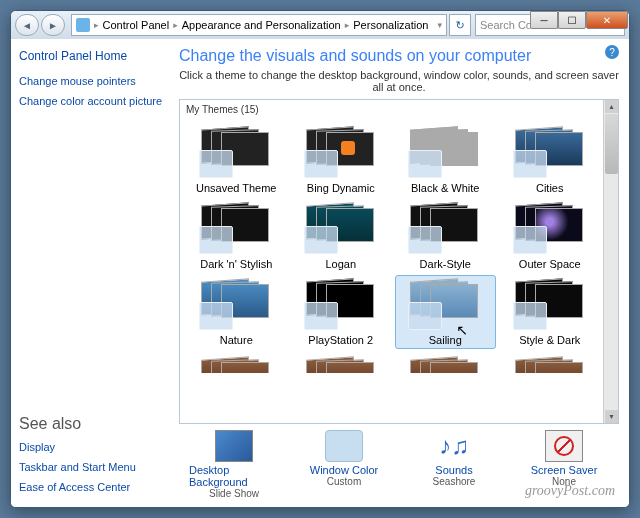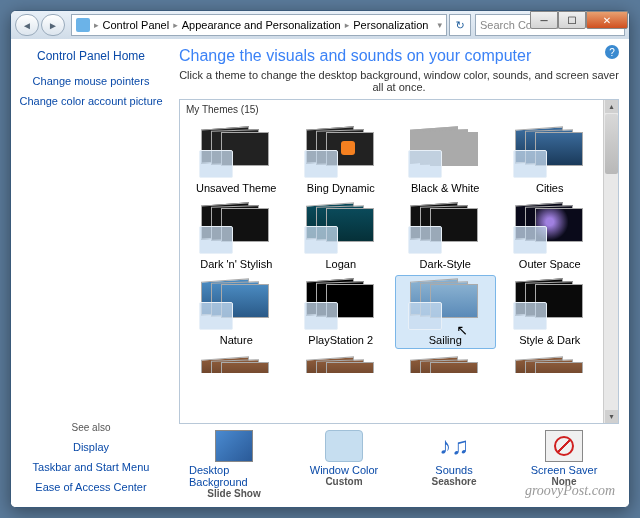--- a/index.html
+++ b/index.html
@@ -15,25 +15,25 @@
 .bc-sep{color:#888;font-size:9px;}
 .bc-link{color:#000;}
 .refresh-btn{width:22px;height:22px;border:1px solid #9ab;background:#fff;margin-left:2px;display:flex;align-items:center;justify-content:center;font-size:11px;color:#1a5a9a;}
 .search-box{width:150px;height:22px;border:1px solid #9ab;background:#fff;margin-left:4px;font-size:11px;color:#888;padding:0 4px;display:flex;align-items:center;}
 .win-btns{display:flex;margin-left:auto;gap:0;position:absolute;top:11px;right:12px;}
 .wbtn{width:28px;height:18px;border:1px solid #888;background:linear-gradient(#f0f0f0,#d4d4d4);font-size:10px;display:flex;align-items:center;justify-content:center;border-radius:0 0 2px 2px;}
 .wbtn.close{background:linear-gradient(#e8a070,#d05020);color:#fff;width:42px;}
 
 
 .body { flex: 1; display: flex; overflow: hidden; background:#fff;}
-.sidebar { width: 160px; background: #fff; padding: 10px 8px; font-size: 11px; display:flex;flex-direction:column;align-items:center;}
+.sidebar { width: 160px; background: #fff; padding: 10px 8px; font-size: 11px; display:flex;flex-direction:column;}
 .side-link { color: #0a4aa8; margin: 4px 0; cursor: pointer; }
 .side-home{color:#0a4aa8;font-size:12px;margin-bottom:8px;}
 .side-sep{flex:1;}
-.side-heading{color:#555;font-size:10px;margin:4px 0;}
+.side-heading{color:#555;font-size:16px;margin:4px 0;}
 
 .main { flex: 1; padding: 8px 10px 6px 8px; overflow: hidden; display:flex;flex-direction:column; position:relative;}
 .help-icon{position:absolute;top:6px;right:10px;width:14px;height:14px;border-radius:50%;background:#3a8ad0;color:#fff;font-size:10px;display:flex;align-items:center;justify-content:center;}
 h2 { font-size: 16px; font-weight: normal; color: #3b82f6; margin-bottom: 4px; }
 .subtitle { font-size: 11px; color: #333; margin-bottom: 6px; text-align: center; }
 
 .themes-box { border: 1px solid #b8c8d8; flex: 1; overflow: hidden; position: relative; }
 .themes-scroll{position:absolute;right:0;top:0;bottom:0;width:15px;background:#e8e8e8;border-left:1px solid #ccc;}
 .scroll-thumb{position:absolute;top:14px;width:13px;height:60px;left:1px;background:linear-gradient(#d8d8d8,#b8b8b8);border-radius:2px;}
 .scroll-arr{position:absolute;width:13px;height:13px;left:1px;background:#d0d0d0;font-size:8px;display:flex;align-items:center;justify-content:center;color:#555;}
@@ -59,21 +59,21 @@
 .theme-thumb.ps2 .stack{background:#000;}
 .theme-thumb.sailing .stack{background:linear-gradient(#88b0d0,#5a8ab8);}
 .theme-thumb.sd .stack{background:#0a0a0a;}
 .theme-thumb.part .stack{background:linear-gradient(#8a5a3a,#4a2a18);}
 
 .cursor{position:absolute;width:12px;height:16px;font-size:14px;color:#000;pointer-events:none;}
 
 
 .bottom-opts { display: flex; justify-content: space-around; padding: 6px 0 2px 0; }
 .opt { display: flex; flex-direction: column; align-items: center; font-size: 11px; color: #0a4aa8; width:90px; }
-.opt-sub { color: #555; font-size: 10px; font-weight: bold; }
+.opt-sub { color: #555; font-size: 10px; }
 .opt-icon { width: 38px; height: 32px; margin-bottom: 2px; position: relative; }
 .oi-bg{background:linear-gradient(135deg,#4a8ad0,#2a5a98);border:1px solid #888;}
 .oi-color{background:rgba(160,200,230,0.6);border:1px solid #a0c0d8;border-radius:4px;}
 .oi-sound{font-size:24px;color:#2a6ac8;display:flex;align-items:center;justify-content:center;}
 .oi-ss{background:#f0f0f0;border:1px solid #888;display:flex;align-items:center;justify-content:center;}
 .oi-ss::after{content:"";width:16px;height:16px;border:2px solid #d02020;border-radius:50%;background:linear-gradient(-45deg,transparent 45%,#d02020 45%,#d02020 55%,transparent 55%);}
 
 .watermark{position:absolute;bottom:8px;right:14px;font-size:14px;color:#999;font-style:italic;font-family:Georgia,serif;pointer-events:none;}
 </style>
 </head>

